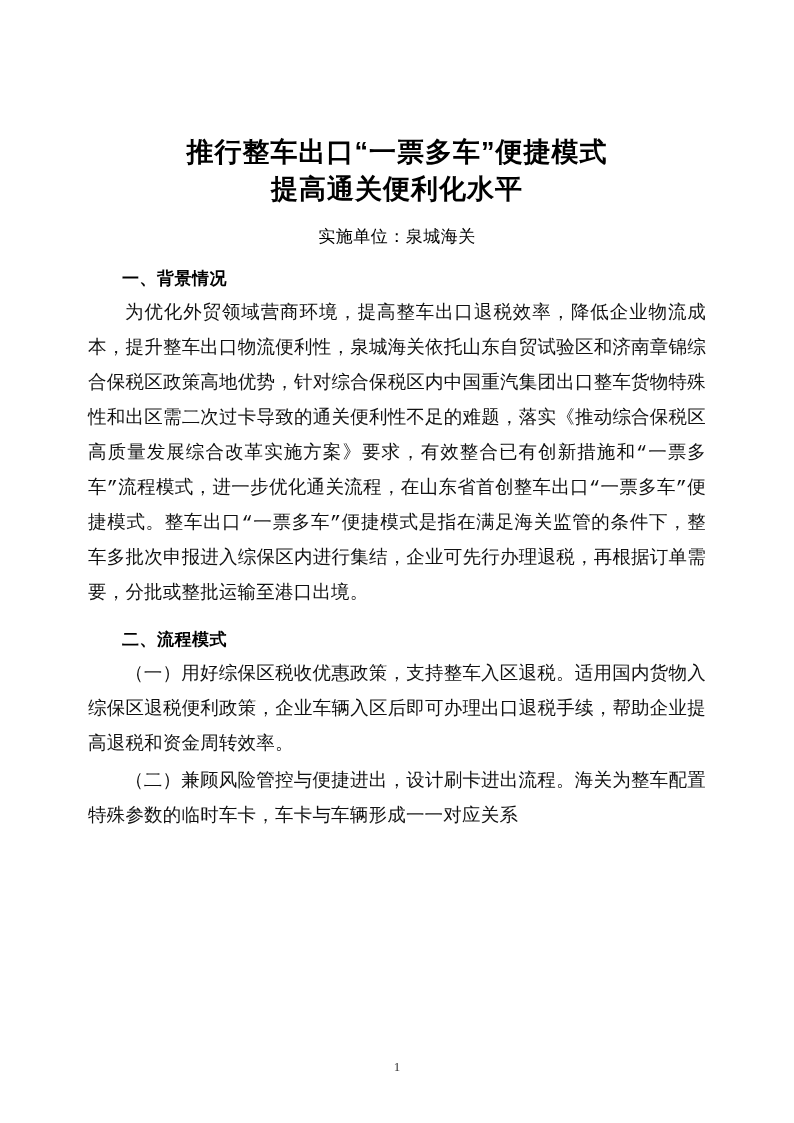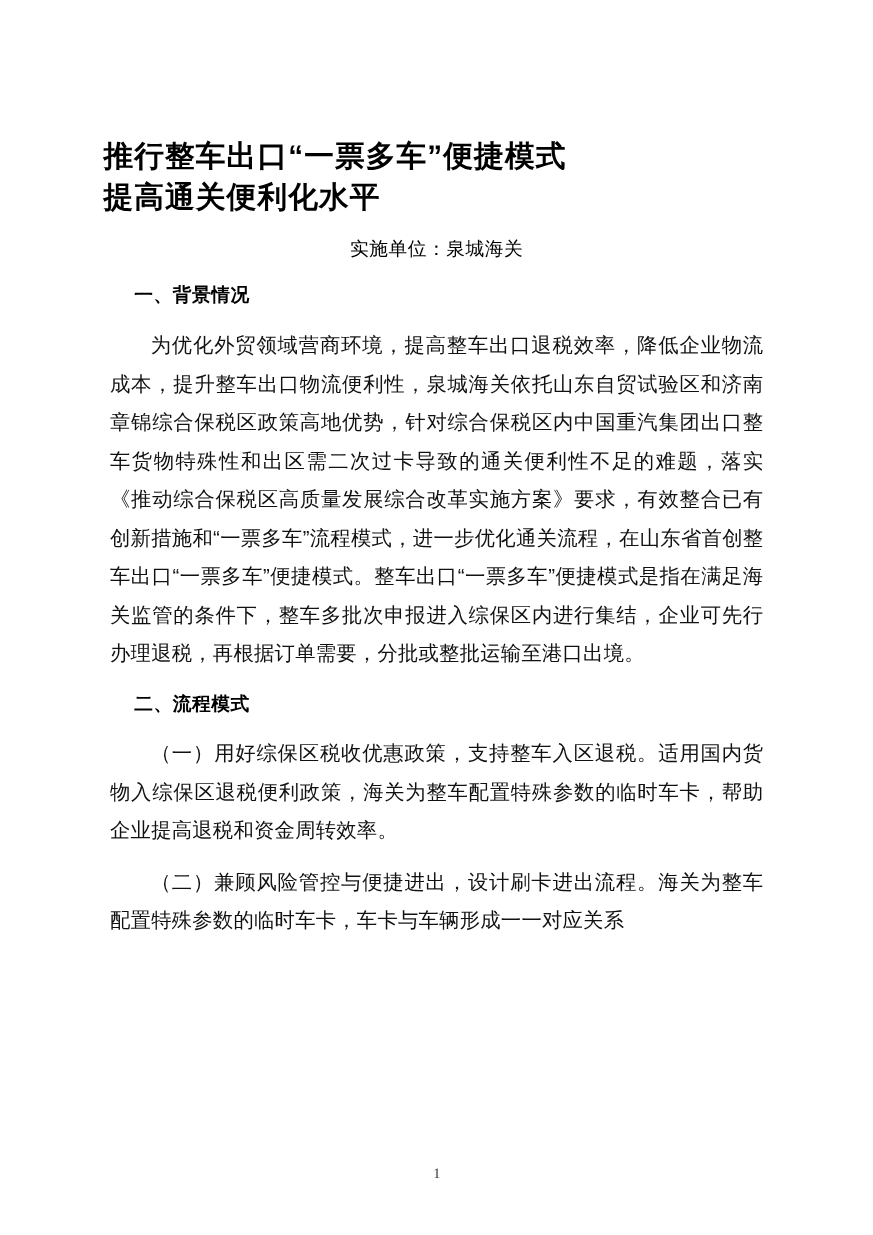--- a/index.html
+++ b/index.html
@@ -17,28 +17,28 @@
   }
   .page {
     position: absolute;
     top: 0; left: 0;
     width: 794px;
     height: 1123px;
     box-sizing: border-box;
     padding: 118px 88px 70px 88px;
   }
   .doc-title {
-    text-align: left;
+    text-align: center;
     font-family: "Liberation Sans", "DejaVu Sans", sans-serif;
     font-weight: bold;
     font-size: 27px;
     line-height: 37px;
     letter-spacing: 1px;
     color: #000000;
-    margin: 6px;
+    margin: 16px;
   }
   .doc-title .line2 {
     display: block;
   }
   .doc-subtitle {
     text-align: center;
     font-family: "Liberation Sans", "DejaVu Sans", sans-serif;
     font-weight: normal;
     font-size: 17px;
     line-height: 26px;
@@ -51,28 +51,28 @@
     font-weight: bold;
     font-size: 17px;
     line-height: 30px;
     color: #000000;
     margin-top: 14px;
     margin-bottom: 2px;
     text-indent: 34px;
     letter-spacing: 0.5px;
   }
   .para {
-    font-family: Liberation Sans, sans-serif;
+    font-family: Liberation Mono, monospace;
     font-size: 18.5px;
     line-height: 35px;
     color: #111111;
     text-indent: 37px;
     text-align: justify;
     text-justify: inter-ideograph;
-    margin: 12px;
+    margin: 0;
     letter-spacing: 0.2px;
   }
   .para + .para {
     margin-top: 2px;
   }
   .page-number {
     position: absolute;
     bottom: 48px;
     left: 0;
     width: 100%;
@@ -91,18 +91,18 @@
     <span>推行整车出口“一票多车”便捷模式</span>
     <span class="line2">提高通关便利化水平</span>
   </h1>
 
   <div class="doc-subtitle">实施单位：泉城海关</div>
 
   <h2 class="section-heading">一、背景情况</h2>
   <p class="para">为优化外贸领域营商环境，提高整车出口退税效率，降低企业物流成本，提升整车出口物流便利性，泉城海关依托山东自贸试验区和济南章锦综合保税区政策高地优势，针对综合保税区内中国重汽集团出口整车货物特殊性和出区需二次过卡导致的通关便利性不足的难题，落实《推动综合保税区高质量发展综合改革实施方案》要求，有效整合已有创新措施和“一票多车”流程模式，进一步优化通关流程，在山东省首创整车出口“一票多车”便捷模式。整车出口“一票多车”便捷模式是指在满足海关监管的条件下，整车多批次申报进入综保区内进行集结，企业可先行办理退税，再根据订单需要，分批或整批运输至港口出境。</p>
 
   <h2 class="section-heading">二、流程模式</h2>
-  <p class="para">（一）用好综保区税收优惠政策，支持整车入区退税。适用国内货物入综保区退税便利政策，海关为整车配置特殊参数的临时车卡，帮助企业提高退税和资金周转效率。</p>
+  <p class="para">（一）用好综保区税收优惠政策，支持整车入区退税。适用国内货物入综保区退税便利政策，企业车辆入区后即可办理出口退税手续，帮助企业提高退税和资金周转效率。</p>
   <p class="para">（二）兼顾风险管控与便捷进出，设计刷卡进出流程。海关为整车配置特殊参数的临时车卡，车卡与车辆形成一一对应关系</p>
 
 </div>
 
 <div class="page-number">1</div>
 
 </body></html>

